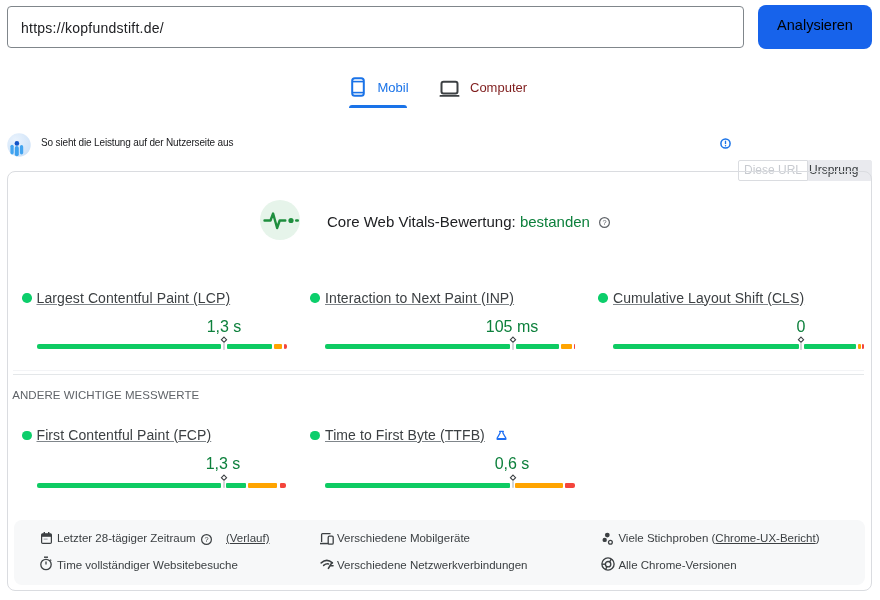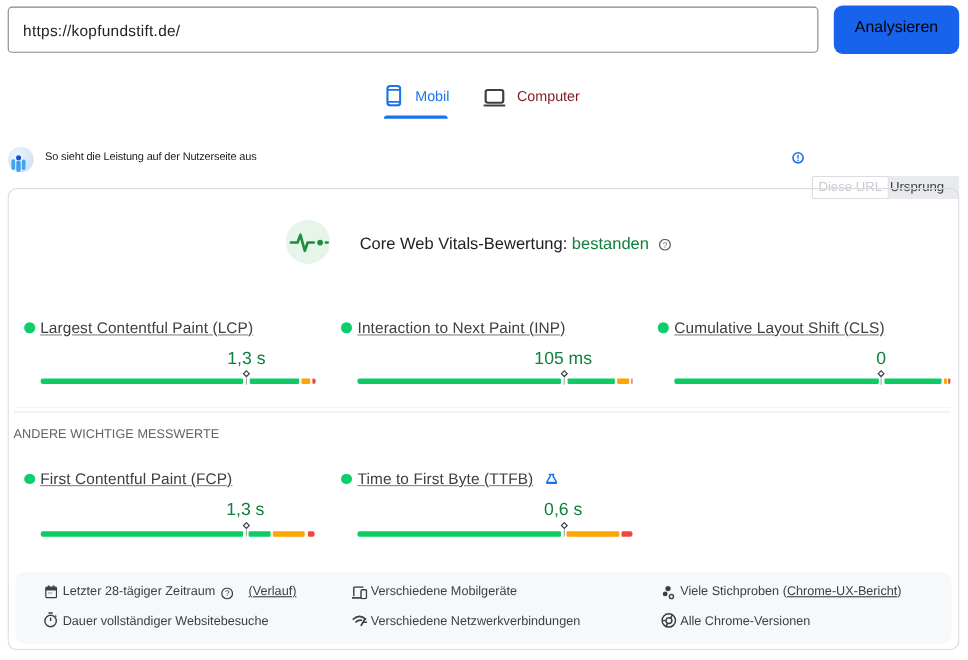--- a/index.html
+++ b/index.html
@@ -184,21 +184,21 @@
     <text x="5.5" y="8.1" font-size="7.4" fill="#3c4043" text-anchor="middle" font-family="Liberation Sans,sans-serif">?</text>
   </svg>
   <div class="abs ftext flink" style="left:216px;top:533px;margin-left:10px;">(Verlauf)</div>
 
   <svg class="abs" style="left:40px;top:555.5px;" width="13" height="15" viewBox="0 0 13 15">
     <circle cx="6" cy="8.5" r="5.2" fill="none" stroke="#3c4043" stroke-width="1.3"></circle>
     <line x1="4" y1="1.2" x2="8" y2="1.2" stroke="#3c4043" stroke-width="1.4"></line>
     <line x1="6" y1="8.5" x2="6" y2="5.4" stroke="#3c4043" stroke-width="1.3"></line>
     <line x1="10.2" y1="3.6" x2="11.2" y2="4.6" stroke="#3c4043" stroke-width="1.2"></line>
   </svg>
-  <div class="abs ftext" style="left:57px;top:559.5px;">Dauer vollständiger Websitebesuche</div>
+  <div class="abs ftext" style="left:57px;top:559.5px;">Time vollständiger Websitebesuche</div>
 
   <svg class="abs" style="left:320px;top:532.8px;" width="14" height="12" viewBox="0 0 14 12">
     <path d="M1.6 9 V1.6 a0.9 0.9 0 0 1 0.9 -0.9 h8" fill="none" stroke="#3c4043" stroke-width="1.3"></path>
     <rect x="0" y="9.8" width="8.5" height="1.5" fill="#3c4043"></rect>
     <rect x="8.2" y="3.2" width="5" height="8" rx="1.2" fill="none" stroke="#3c4043" stroke-width="1.3"></rect>
   </svg>
   <div class="abs ftext" style="left:337px;top:533px;">Verschiedene Mobilgeräte</div>
 
   <svg class="abs" style="left:319.5px;top:556.5px;" width="14" height="13" viewBox="0 0 14 13">
     <path d="M1.2 5.9 Q6.8 0.9 12.4 5.9" fill="none" stroke="#3c4043" stroke-width="1.5" stroke-linecap="round"></path>

